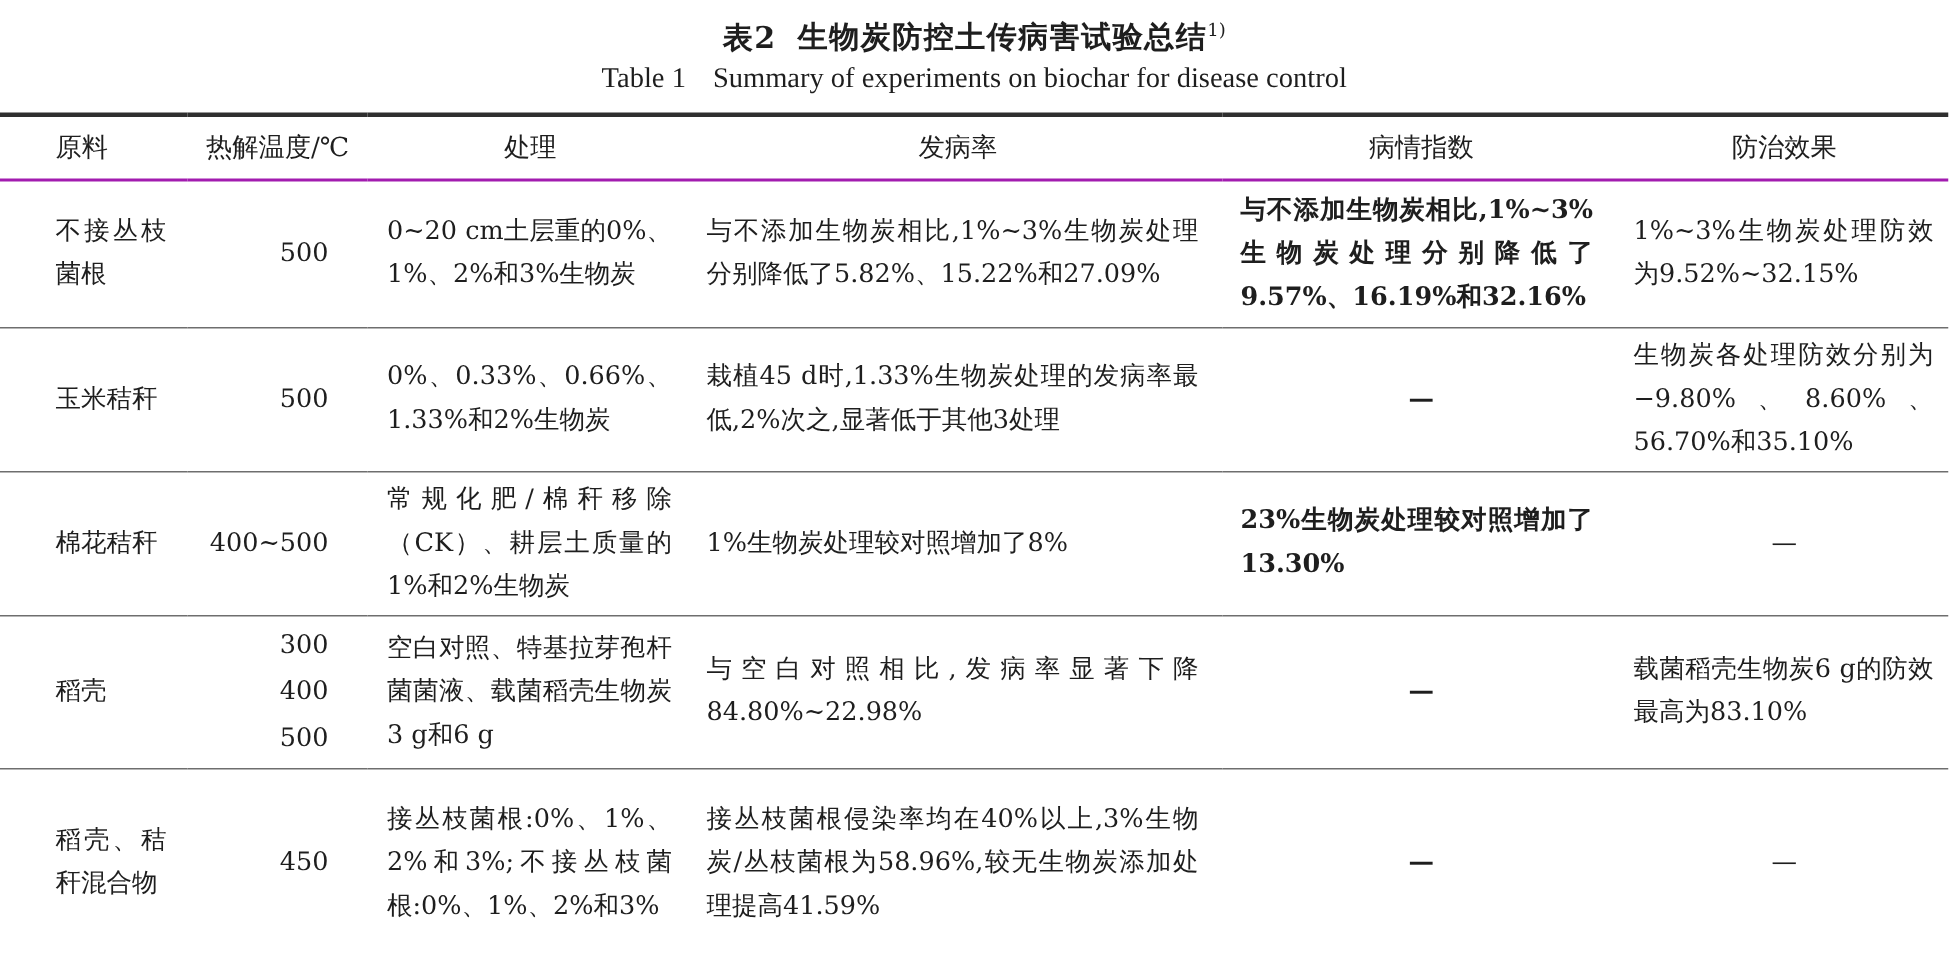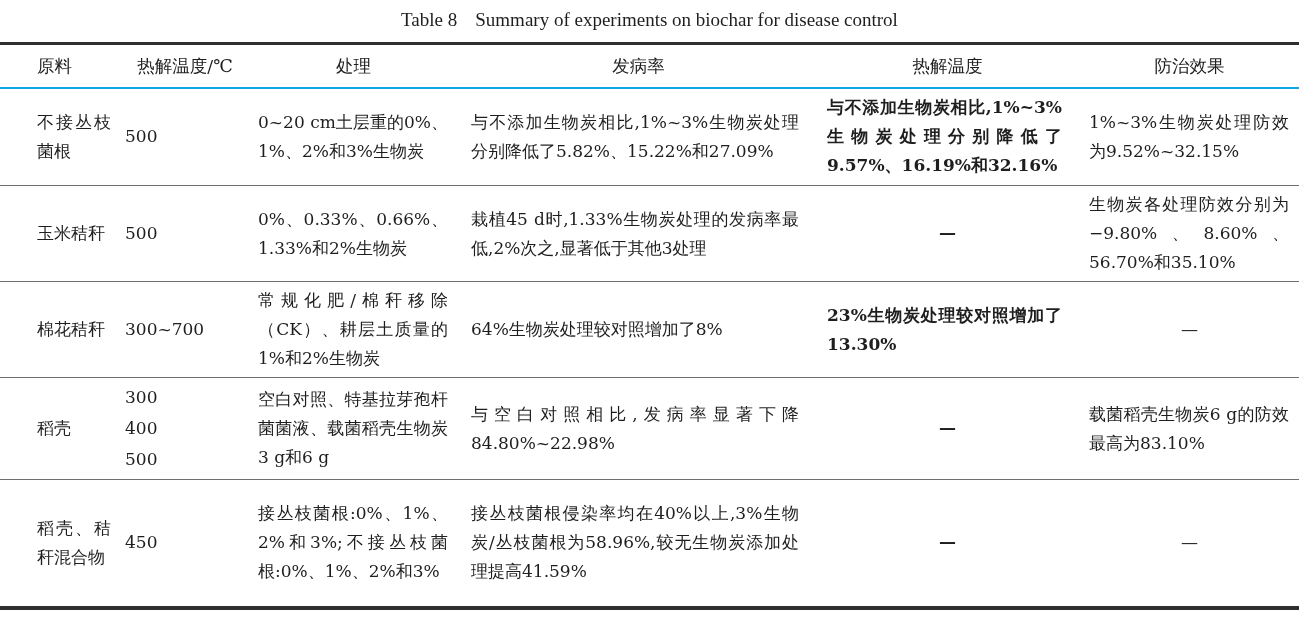--- a/index.html
+++ b/index.html
@@ -44,74 +44,77 @@
     width: 1299px;
     border-collapse: collapse;
     table-layout: fixed;
     margin-top: 8px;
     border-top: 3px solid #2f2f2f;
     border-bottom: 4px solid #2f2f2f;
     font-size: 17px;
   }
   thead tr {
     height: 44px;
-    border-bottom: 2px solid #0ea5e9;
+    border-bottom: 2px solid #a21caf;
     border-radius: 18px;
   }
   thead th {
     font-weight: normal;
     font-size: 17.5px;
     text-align: center;
     padding: 0;
   }
   thead th.h-material { text-align: left; padding-left: 37px; }
   tbody tr { border-bottom: 1px solid #6e6e6e; }
   tbody tr:last-child { border-bottom: none; }
   td {
     vertical-align: middle;
     line-height: 29px;
     padding: 4px 10px 4px 8px;
     text-align: justify;
     text-justify: inter-ideograph;
   }
   td.c-material { padding-left: 37px; padding-right: 14px; }
-  td.c-temp { text-align: left; white-space: pre-line; line-height: 31px; padding-left: 0; padding-right: 26px;}
+  td.c-temp { text-align: right; white-space: pre-line; line-height: 31px; padding-left: 0; padding-right: 26px;}
   td.c-treat { padding-left: 13px; padding-right: 14px; margin-top: 35px; }
   td.c-incidence { padding-left: 9px; padding-right: 16px; }
   td.c-index { padding-left: 12px; padding-right: 18px; font-weight: bold; }
   td.c-effect { padding-left: 9px; }
   td.dash { text-align: center; padding: 0; }
 </style>
 </head>
 <body>
 
 <div class="page">
 
   <div class="caption">
+    <div class="caption-zh">
+      <span class="t-label">表2</span><span>生物炭防控土传病害试验总结</span><sup>1)</sup>
+    </div>
     <div class="caption-en">
-      <span class="t-label">Table 8</span><span>Summary of experiments on biochar for disease control</span>
+      <span class="t-label">Table 1</span><span>Summary of experiments on biochar for disease control</span>
     </div>
   </div>
 
   <table class="summary">
     <colgroup>
       <col style="width:125px">
         <col style="width:120px">
         <col style="width:217px">
       <col style="width:353px">
         <col style="width:265px">
         <col style="width:219px">
     </colgroup>
     <thead>
       <tr>
         <th class="h-material">原料</th>
         <th>热解温度/℃</th>
         <th>处理</th>
         <th>发病率</th>
-        <th>热解温度</th>
+        <th>病情指数</th>
         <th>防治效果</th>
       </tr>
     </thead>
     <tbody>
       <tr style="height:98px">
         <td class="c-material">不接丛枝菌根</td>
         <td class="c-temp">500</td>
         <td class="c-treat">0~20 cm土层重的0%、1%、2%和3%生物炭</td>
         <td class="c-incidence">与不添加生物炭相比,1%~3%生物炭处理分别降低了5.82%、15.22%和27.09%</td>
         <td class="c-index">与不添加生物炭相比,1%~3%生物炭处理分别降低了9.57%、16.19%和32.16%</td>
@@ -120,23 +123,23 @@
       <tr style="height:95px">
         <td class="c-material">玉米秸秆</td>
         <td class="c-temp">500</td>
         <td class="c-treat">0%、0.33%、0.66%、1.33%和2%生物炭</td>
         <td class="c-incidence">栽植45 d时,1.33%生物炭处理的发病率最低,2%次之,显著低于其他3处理</td>
         <td class="c-index dash">—</td>
         <td class="c-effect">生物炭各处理防效分别为−9.80%、8.60%、56.70%和35.10%</td>
       </tr>
       <tr style="height:90px">
         <td class="c-material">棉花秸秆</td>
-        <td class="c-temp">300~700</td>
+        <td class="c-temp">400~500</td>
         <td class="c-treat">常规化肥/棉秆移除（CK）、耕层土质量的1%和2%生物炭</td>
-        <td class="c-incidence">64%生物炭处理较对照增加了8%</td>
+        <td class="c-incidence">1%生物炭处理较对照增加了8%</td>
         <td class="c-index">23%生物炭处理较对照增加了13.30%</td>
         <td class="c-effect dash">—</td>
       </tr>
       <tr style="height:97px">
         <td class="c-material">稻壳</td>
         <td class="c-temp">300
 400
 500</td>
         <td class="c-treat">空白对照、特基拉芽孢杆菌菌液、载菌稻壳生物炭3 g和6 g</td>
         <td class="c-incidence">与空白对照相比,发病率显著下降84.80%~22.98%</td>

